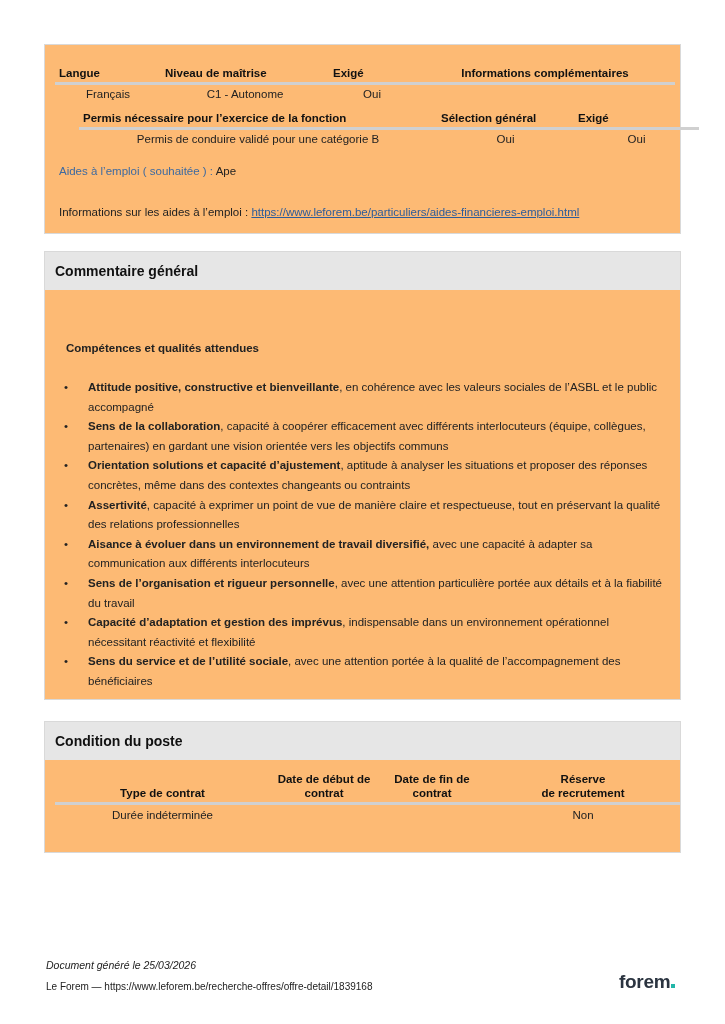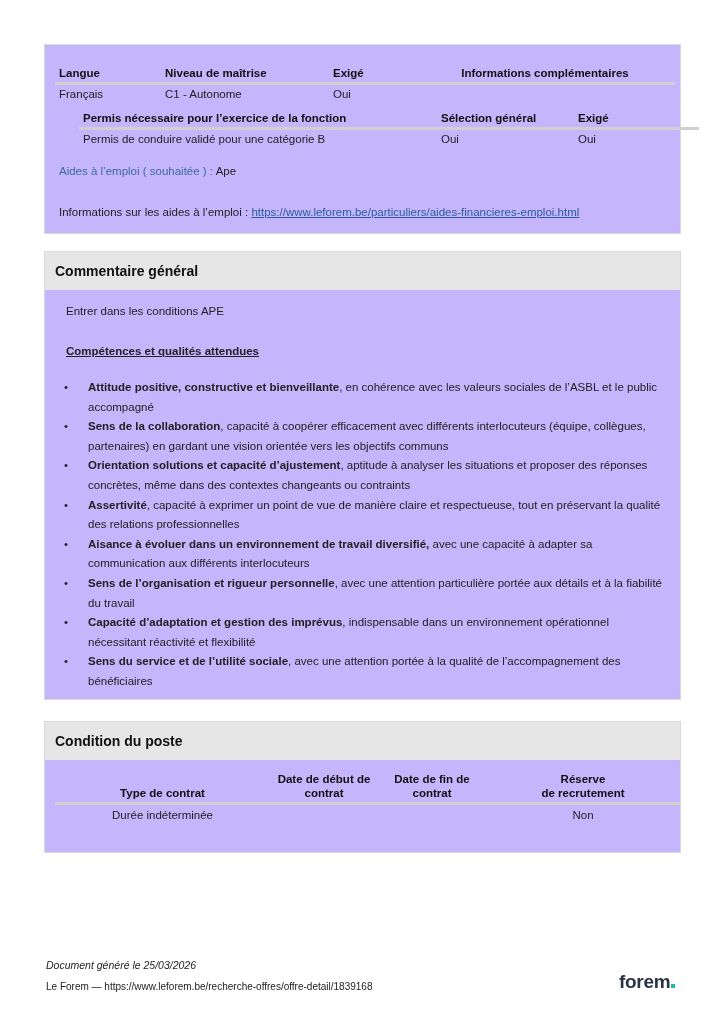--- a/index.html
+++ b/index.html
@@ -1,23 +1,23 @@
 <!DOCTYPE html>
 <html><head>
 <meta charset="utf-8">
 <style>
   * { box-sizing: border-box; margin: 0; padding: 0; }
   html, body { width: 725px; height: 1024px; background: #ffffff; }
   body { font-family: "Liberation Sans", sans-serif; color: #222; font-size: 12px; position: relative; overflow: hidden; }
-  .card { position: absolute; left: 44px; width: 637px; border: 1px solid #d9d9d9; background: #c4b5fd; }
+  .card { position: absolute; left: 44px; width: 637px; border: 1px solid #d9d9d9; background: #fdba74; }
   .card-head { background: #e6e6e6; height: 38px; padding: 0 10px; display: flex; align-items: center; font-weight: bold; font-size: 14px; color: #111; }
   table { border-collapse: collapse; }
   .tbl-lang { position: absolute; left: 10px; top: 20px; width: 620px; }
   .tbl-lang th { text-align: left; font-weight: bold; font-size: 11.5px; padding: 2px 4px 3px 4px; border-bottom: 3px solid #d0d0d0; color: #111; }
-  .tbl-lang td { font-size: 11.5px; padding: 3px 4px 4px 4px; }
+  .tbl-lang td { font-size: 11.5px; padding: 3px 4px 4px 4px; text-align: center; }
   .muted-link { color: #3d6aa0; }
   .row-text { position: absolute; left: 14px; font-size: 11.5px; }
   a.link { color: #2d5c9a; text-decoration: underline; }
   .body-text { font-size: 11.5px; line-height: 19.5px; }
   ul.bullets { list-style: none; margin: 0; padding: 0; }
   ul.bullets li { position: relative; padding-left: 34px; font-size: 11.5px; line-height: 19.6px; }
   ul.bullets li .dot { position: absolute; left: 10px; top: 0; }
   .cond-tbl { position: absolute; left: 10px; top: 50px; width: 625px; }
   .cond-tbl th { font-weight: bold; font-size: 11.5px; text-align: center; padding: 0 4px 2px 4px; border-bottom: 3px solid #d0d0d0; line-height: 14px; vertical-align: bottom; color: #111; }
   .cond-tbl td { font-size: 11.5px; text-align: center; padding: 4px; }
@@ -72,22 +72,21 @@
   </div>
   <div class="row-text" style="top:161px;">
     <span>Informations sur les aides à l’emploi  :</span>
     <a class="link" href="#">https://www.leforem.be/particuliers/aides-financieres-emploi.html</a>
   </div>
 </div>
 
 <div class="card" style="top:251px; height:449px;">
   <div class="card-head">Commentaire général</div>
   <div style="padding:12px 0 0 21px;">
-    <div class="body-text">Entrer dans les conditions APE</div>
-    <div class="body-text" style="margin-top:20px; font-weight:bold; text-decoration:underline;">Compétences et qualités attendues</div>
+    <div class="body-text" style="margin-top:37px; font-weight:bold; ">Compétences et qualités attendues</div>
   </div>
   <ul class="bullets" style="position:absolute; left:9px; top:126px; width:615px;">
     <li><span class="dot">•</span><b>Attitude positive, constructive et bienveillante</b><span>, en cohérence avec les valeurs sociales de l’ASBL et le public accompagné</span></li>
     <li><span class="dot">•</span><b>Sens de la collaboration</b><span>, capacité à coopérer efficacement avec différents interlocuteurs (équipe, collègues, partenaires) en gardant une vision orientée vers les objectifs communs</span></li>
     <li><span class="dot">•</span><b>Orientation solutions et capacité d’ajustement</b><span>, aptitude à analyser les situations et proposer des réponses concrètes, même dans des contextes changeants ou contraints</span></li>
     <li><span class="dot">•</span><b>Assertivité</b><span>, capacité à exprimer un point de vue de manière claire et respectueuse, tout en préservant la qualité des relations professionnelles</span></li>
     <li><span class="dot">•</span><b>Aisance à évoluer dans un environnement de travail diversifié,</b><span> avec une capacité à adapter sa communication aux différents interlocuteurs</span></li>
     <li><span class="dot">•</span><b>Sens de l’organisation et rigueur personnelle</b><span>, avec une attention particulière portée aux détails et à la fiabilité du travail</span></li>
     <li><span class="dot">•</span><b>Capacité d’adaptation et gestion des imprévus</b><span>, indispensable dans un environnement opérationnel nécessitant réactivité et flexibilité</span></li>
     <li><span class="dot">•</span><b>Sens du service et de l’utilité sociale</b><span>, avec une attention portée à la qualité de l’accompagnement des bénéficiaires</span></li>

